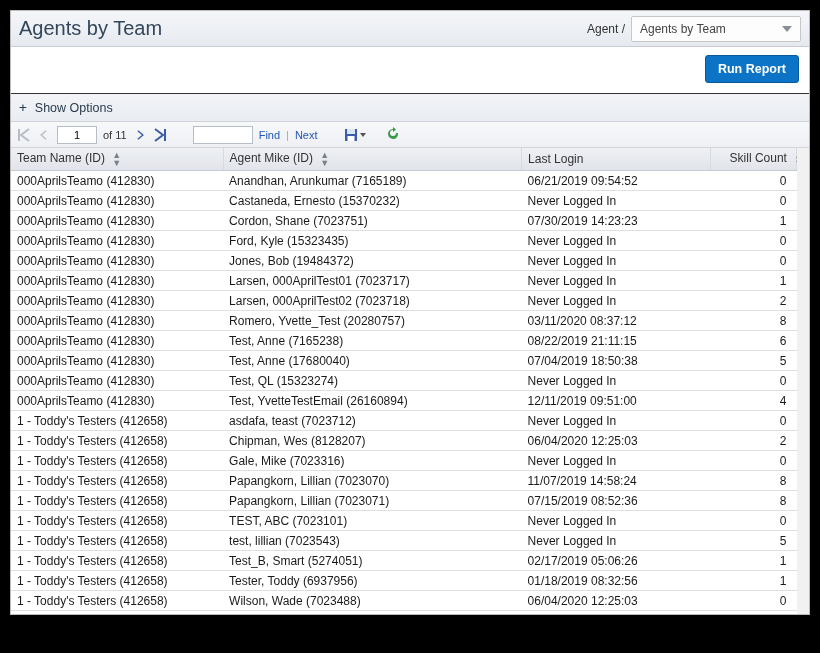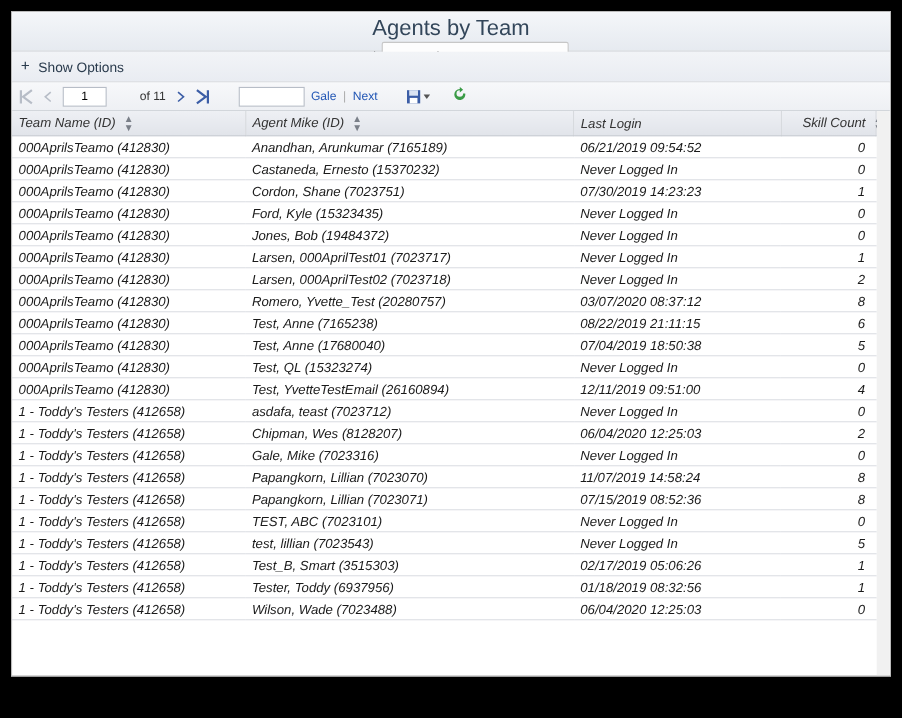--- a/index.html
+++ b/index.html
@@ -23,21 +23,20 @@
     overflow: hidden;
   }
   .title-bar {
     display: flex;
     align-items: center;
     justify-content: space-between;
     background: linear-gradient(#f4f6f9,#e6eaf0);
     border-bottom: 1px solid #c9cdd3;
     padding: 4px 8px;
     height: 36px;
-    flex-direction: column;
   }
   .title-text {
     font-size: 20px;
     color: #33465a;
     font-weight: 400;
   }
   .crumb-area { display: flex; align-items: center; gap: 6px; }
   .crumb-label { font-size: 12px; color: #333; text-align: center; }
   .dropdown-shell {
     display: flex; align-items: center; justify-content: space-between;
@@ -78,33 +77,32 @@
     color: #3b5da6;
   }
   .pager-icon.disabled { color: #b7bdc7; }
   .page-input {
     width: 40px; height: 18px; border: 1px solid #b7bdc7; font-size: 11px;
     text-align: center; background: #fff;
   }
   .search-input {
     width: 60px; height: 18px; border: 1px solid #b7bdc7; font-size: 11px; padding: 0 3px;
   }
-  .pager-text { color: #333; margin-left: 24px; }
+  .pager-text { color: #333; }
   .pager-link { color: #2357b5; }
   .pager-divider { color: #aaa; }
   .floppy-icon, .refresh-icon { width: 14px; height: 14px; }
   .table-area {
     position: relative;
     flex: 1 1 auto;
     overflow: hidden;
   }
   .scrollbox {
     position: absolute; inset: 0 12px 0 0;
     overflow-y: auto;
-    font-style: italic;
   }
   .native-scroll {
     position: absolute; top: 0; right: 0; bottom: 0; width: 12px;
     background: #f1f1f1;
   }
   table.data-table {
     width: 100%; border-collapse: collapse;
     font-size: 12px; color: #1a1a1a;
     table-layout: fixed;
   }
@@ -144,20 +142,23 @@
       <span class="crumb-label">Agent /</span>
       <div class="dropdown-shell">
         <span>Agents by Team</span>
         <svg class="chevron-down" viewBox="0 0 10 6">
             <path d="M0 0 L5 6 L10 0 Z" fill="#8a8f97"></path>
           </svg>
       </div>
     </div>
   </div>
 
+  <div class="actions-row">
+    <button class="run-btn">Run Report</button>
+  </div>
 
   <div class="options-bar">
     <span class="plus-mark">+</span>
     <span>Show Options</span>
   </div>
 
   <div class="pager-bar">
     <span class="pager-icon disabled">
       <svg viewBox="0 0 14 16" width="14" height="16">
           <path d="M2 2v12M12 2L4 8l8 6" fill="none" stroke="currentColor" stroke-width="2"></path>
@@ -175,21 +176,21 @@
           <path d="M4 2l7 6-7 6" fill="none" stroke="currentColor" stroke-width="2"></path>
         </svg>
     </span>
     <span class="pager-icon">
       <svg viewBox="0 0 14 16" width="14" height="16">
           <path d="M12 2v12M2 2l8 6-8 6" fill="none" stroke="currentColor" stroke-width="2"></path>
         </svg>
     </span>
     <span style="width:14px"></span>
     <input class="search-input" style="">
-    <span class="pager-link">Gale</span>
+    <span class="pager-link">Find</span>
     <span class="pager-divider">|</span>
     <span class="pager-link">Next</span>
     <span style="width:14px"></span>
     <span style="display:inline-flex;align-items:center;gap:2px">
       <svg class="floppy-icon" viewBox="0 0 14 14">
         <rect x="1" y="1" width="12" height="12" fill="#3b5da6"></rect>
         <rect x="3" y="1" width="8" height="5" fill="#dbe4f3"></rect>
         <rect x="3.5" y="8" width="7" height="5" fill="#fff"></rect>
       </svg>
       <svg width="6" height="6" viewBox="0 0 6 6">
@@ -271,21 +272,21 @@
             </tr>
             <tr>
               <td>000AprilsTeamo (412830)</td>
               <td>Larsen, 000AprilTest02 (7023718)</td>
               <td>Never Logged In</td>
               <td class="num">2</td>
             </tr>
             <tr>
               <td>000AprilsTeamo (412830)</td>
               <td>Romero, Yvette_Test (20280757)</td>
-              <td>03/07/2020 08:37:12</td>
+              <td>03/11/2020 08:37:12</td>
               <td class="num">8</td>
             </tr>
             <tr>
               <td>000AprilsTeamo (412830)</td>
               <td>Test, Anne (7165238)</td>
               <td>08/22/2019 21:11:15</td>
               <td class="num">6</td>
             </tr>
             <tr>
               <td>000AprilsTeamo (412830)</td>
@@ -342,21 +343,21 @@
               <td class="num">0</td>
             </tr>
             <tr>
               <td>1 - Toddy's Testers (412658)</td>
               <td>test, lillian (7023543)</td>
               <td>Never Logged In</td>
               <td class="num">5</td>
             </tr>
             <tr>
               <td>1 - Toddy's Testers (412658)</td>
-              <td>Test_B, Smart (3515303)</td>
+              <td>Test_B, Smart (5274051)</td>
               <td>02/17/2019 05:06:26</td>
               <td class="num">1</td>
             </tr>
             <tr>
               <td>1 - Toddy's Testers (412658)</td>
               <td>Tester, Toddy (6937956)</td>
               <td>01/18/2019 08:32:56</td>
               <td class="num">1</td>
             </tr>
             <tr>

